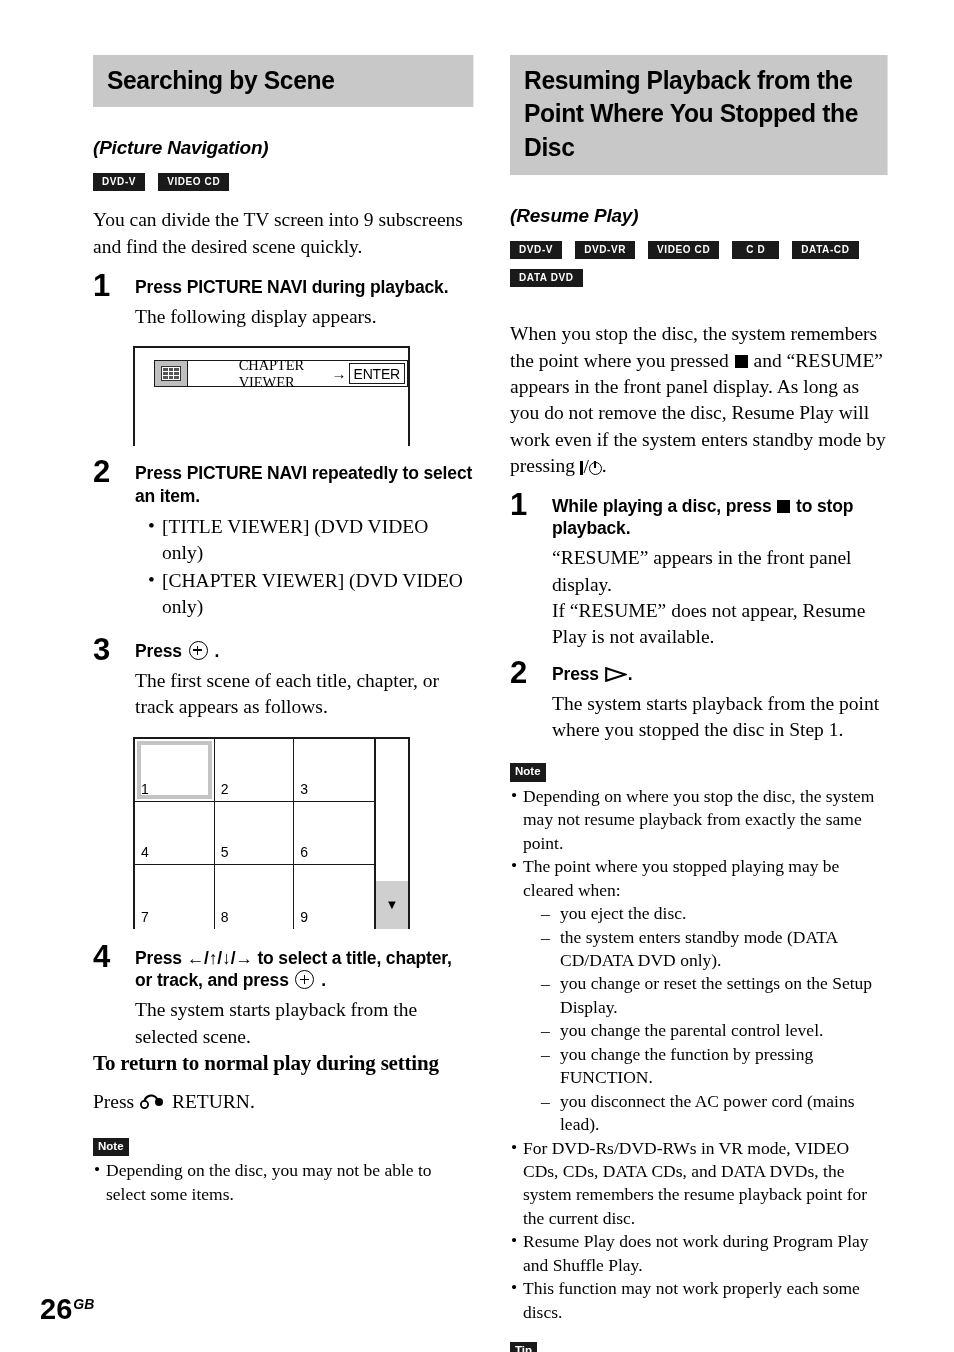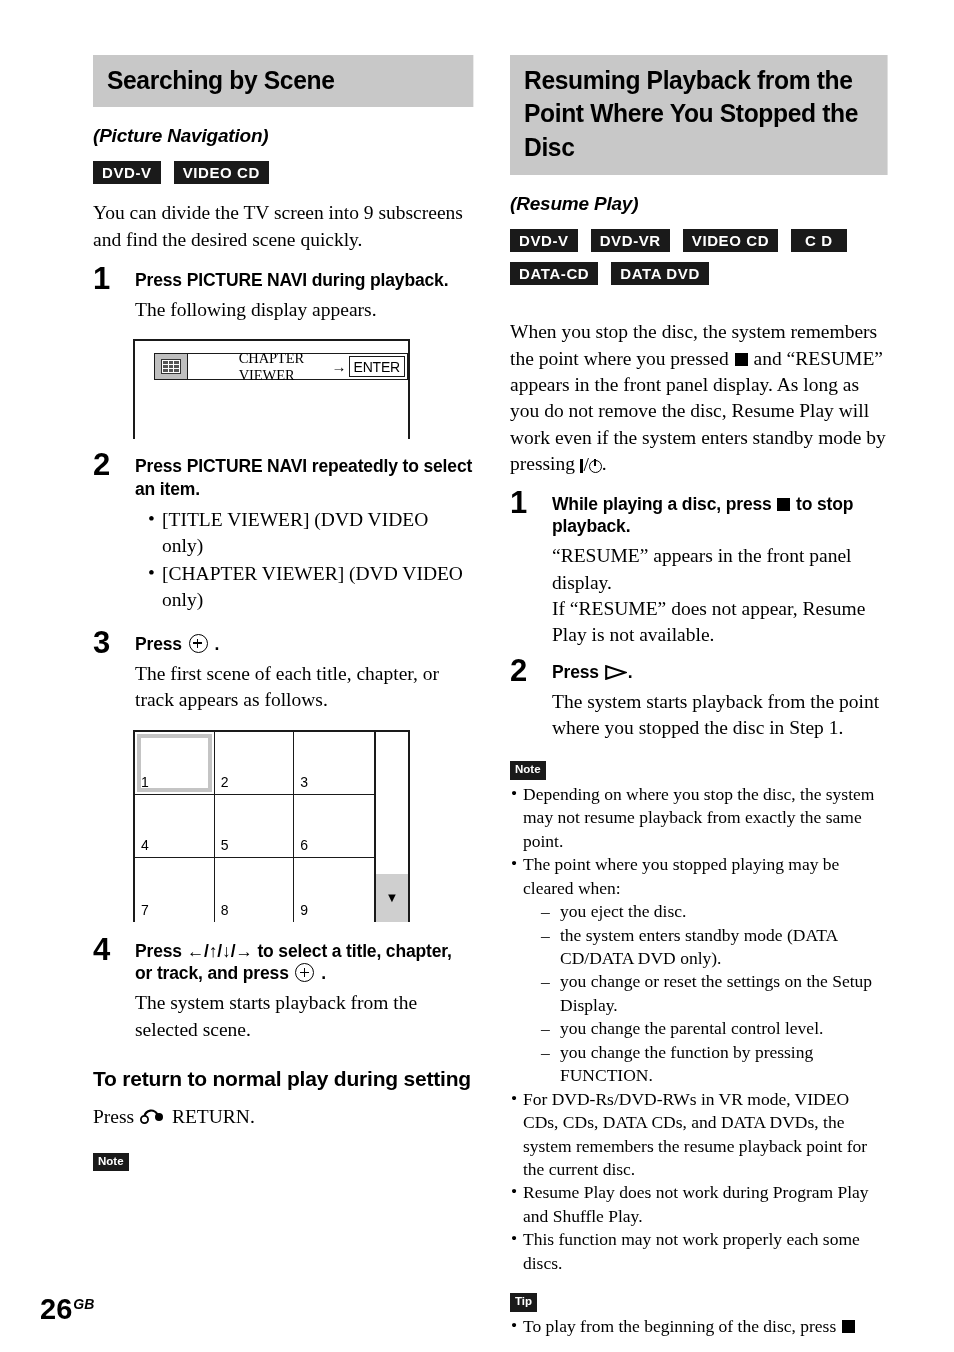--- a/index.html
+++ b/index.html
@@ -43,38 +43,38 @@
     transform-origin: left center;
     width: 107.5%;
   }
   .sec-head.right { font-size: 26.5px; padding: 9px 12px 11px 15px; }
 
   .sec-sub {
     font-family: "Liberation Sans", sans-serif;
     font-weight: bold;
     font-style: italic;
     font-size: 19px;
-    margin-top: 18px;
+    margin-top: 30px;
     letter-spacing: -0.2px;
   }
 
   
   .badges {
     margin-top: 14px;
     display: flex;
     flex-wrap: wrap;
     gap: 10px 13px;
     max-width: 380px;
   }
   .badge {
     background: #1a1a1a;
     color: #fff;
     font-family: "Liberation Sans", sans-serif;
     font-weight: bold;
-    font-size: 15px;
+    font-size: 10px;
     letter-spacing: 0.6px;
     padding: 4px 9px 4px 9px;
     line-height: 1;
     display: inline-block;
     white-space: nowrap;
   }
   .badge.wide { padding-left: 14px; padding-right: 14px; }
 
   
   .body-text {
@@ -128,25 +128,24 @@
   }
   .step-list li:before {
     content: "\2022";
     position: absolute;
     left: 0;
     top: -1px;
   }
 
   
   .subhead {
-    font-family: Liberation Sans, sans-serif;
+    font-family: Liberation Serif, serif;
     font-weight: bold;
     font-size: 21px;
     line-height: 1.3;
-    margin-top: 22px;
     letter-spacing: -0.2px;
   }
 
   
   .tag {
     display: inline-block;
     background: #1a1a1a;
     color: #fff;
     font-family: "Liberation Sans", sans-serif;
     font-weight: bold;
@@ -523,20 +522,23 @@
           <circle cx="4.5" cy="11.5" r="3.6" fill="none" stroke="#000" stroke-width="1.8"></circle>
           <path d="M4.5 8 C6 1.5 14 0.5 17.5 6.5" fill="none" stroke="#000" stroke-width="2.2"></path>
           <circle cx="19" cy="9" r="4" fill="#000"></circle>
         </svg>
       </span>
       <span>RETURN.</span>
     </div>
 
     <div class="note-block">
       <span class="tag">Note</span>
+      <ul class="note-list">
+        <li>Depending on the disc, you may not be able to select some items.</li>
+      </ul>
     </div>
   </div>
 
   <div class="col col-right">
 
     <div class="sec-head right">Resuming Playback from the Point Where You Stopped the Disc</div>
 
     <div class="sec-sub">(Resume Play)</div>
 
     <div class="badges">
@@ -584,20 +586,21 @@
       <ul class="note-list">
         <li>Depending on where you stop the disc, the system may not resume playback from exactly the same point.</li>
         <li>
           <span>The point where you stopped playing may be cleared when:</span>
           <ul class="dash-list">
             <li>you eject the disc.</li>
             <li>the system enters standby mode (DATA CD/DATA DVD only).</li>
             <li>you change or reset the settings on the Setup Display.</li>
             <li>you change the parental control level.</li>
             <li>you change the function by pressing FUNCTION.</li>
+            <li>you disconnect the AC power cord (mains lead).</li>
           </ul>
         </li>
         <li>For DVD-Rs/DVD-RWs in VR mode, VIDEO CDs, CDs, DATA CDs, and DATA DVDs, the system remembers the resume playback point for the current disc.</li>
         <li>Resume Play does not work during Program Play and Shuffle Play.</li>
         <li>This function may not work properly each some discs.</li>
       </ul>
     </div>
 
     <div class="note-block" style="margin-top:16px;">
       <span class="tag">Tip</span>

